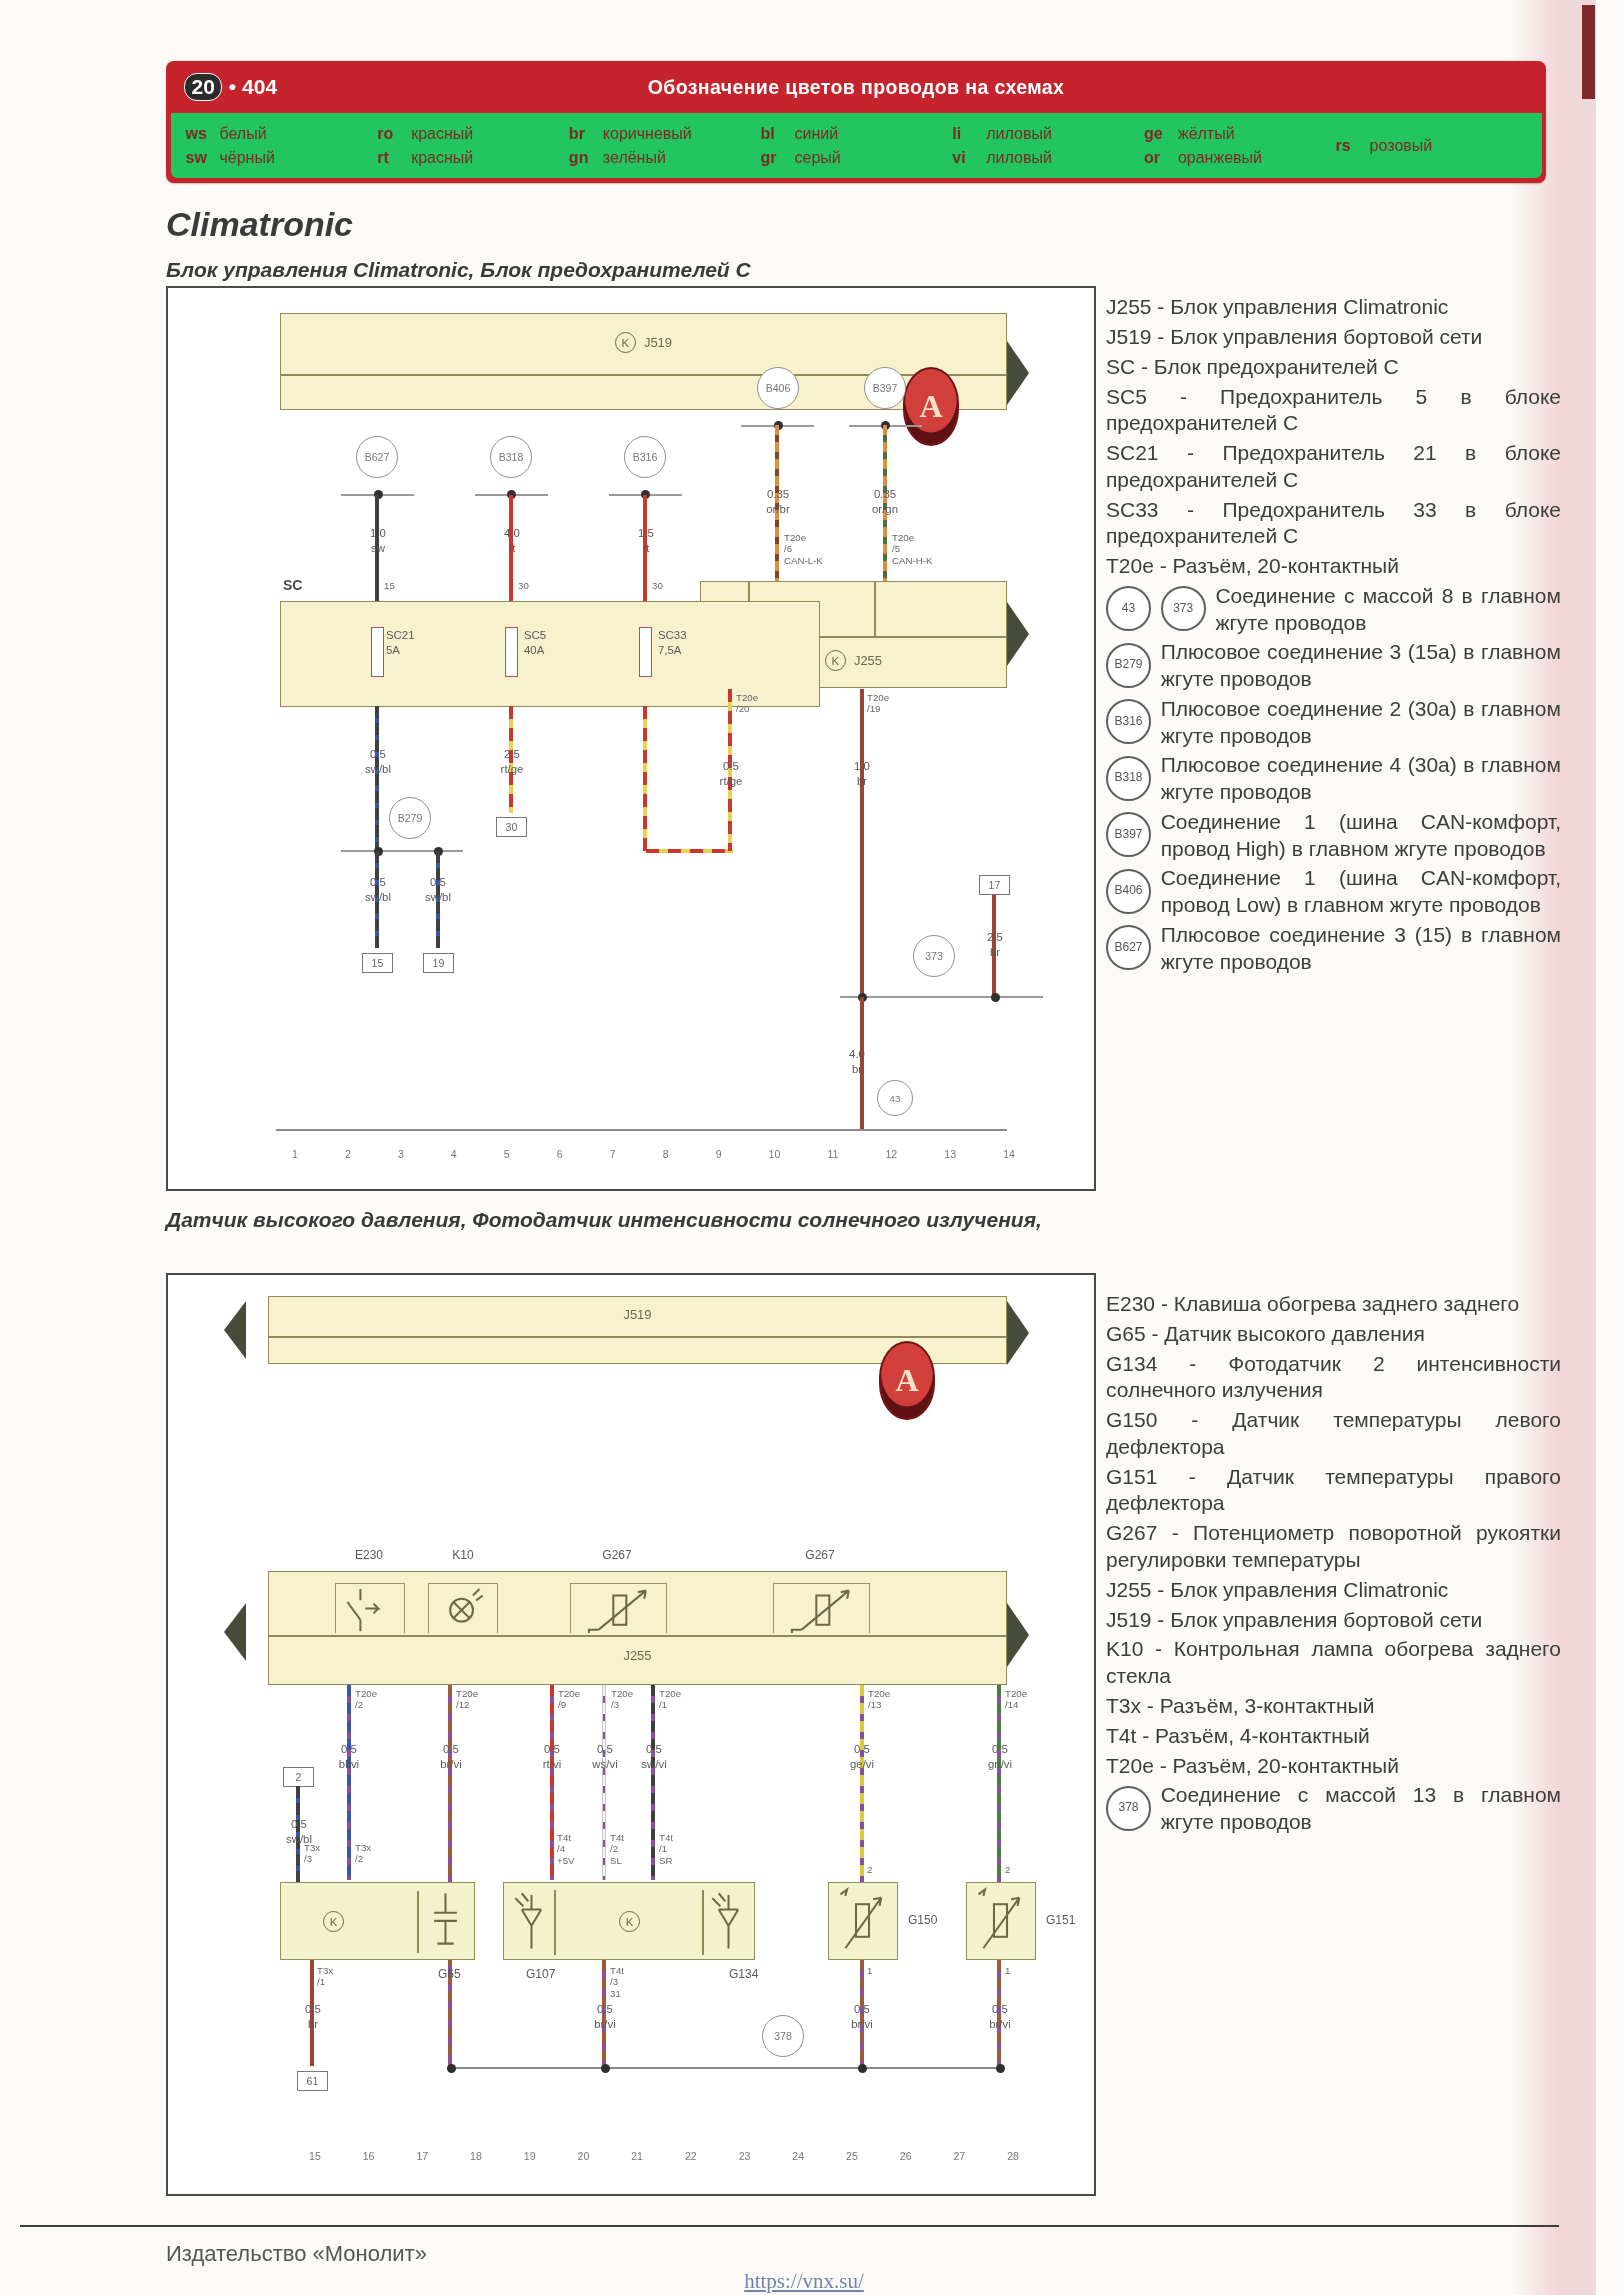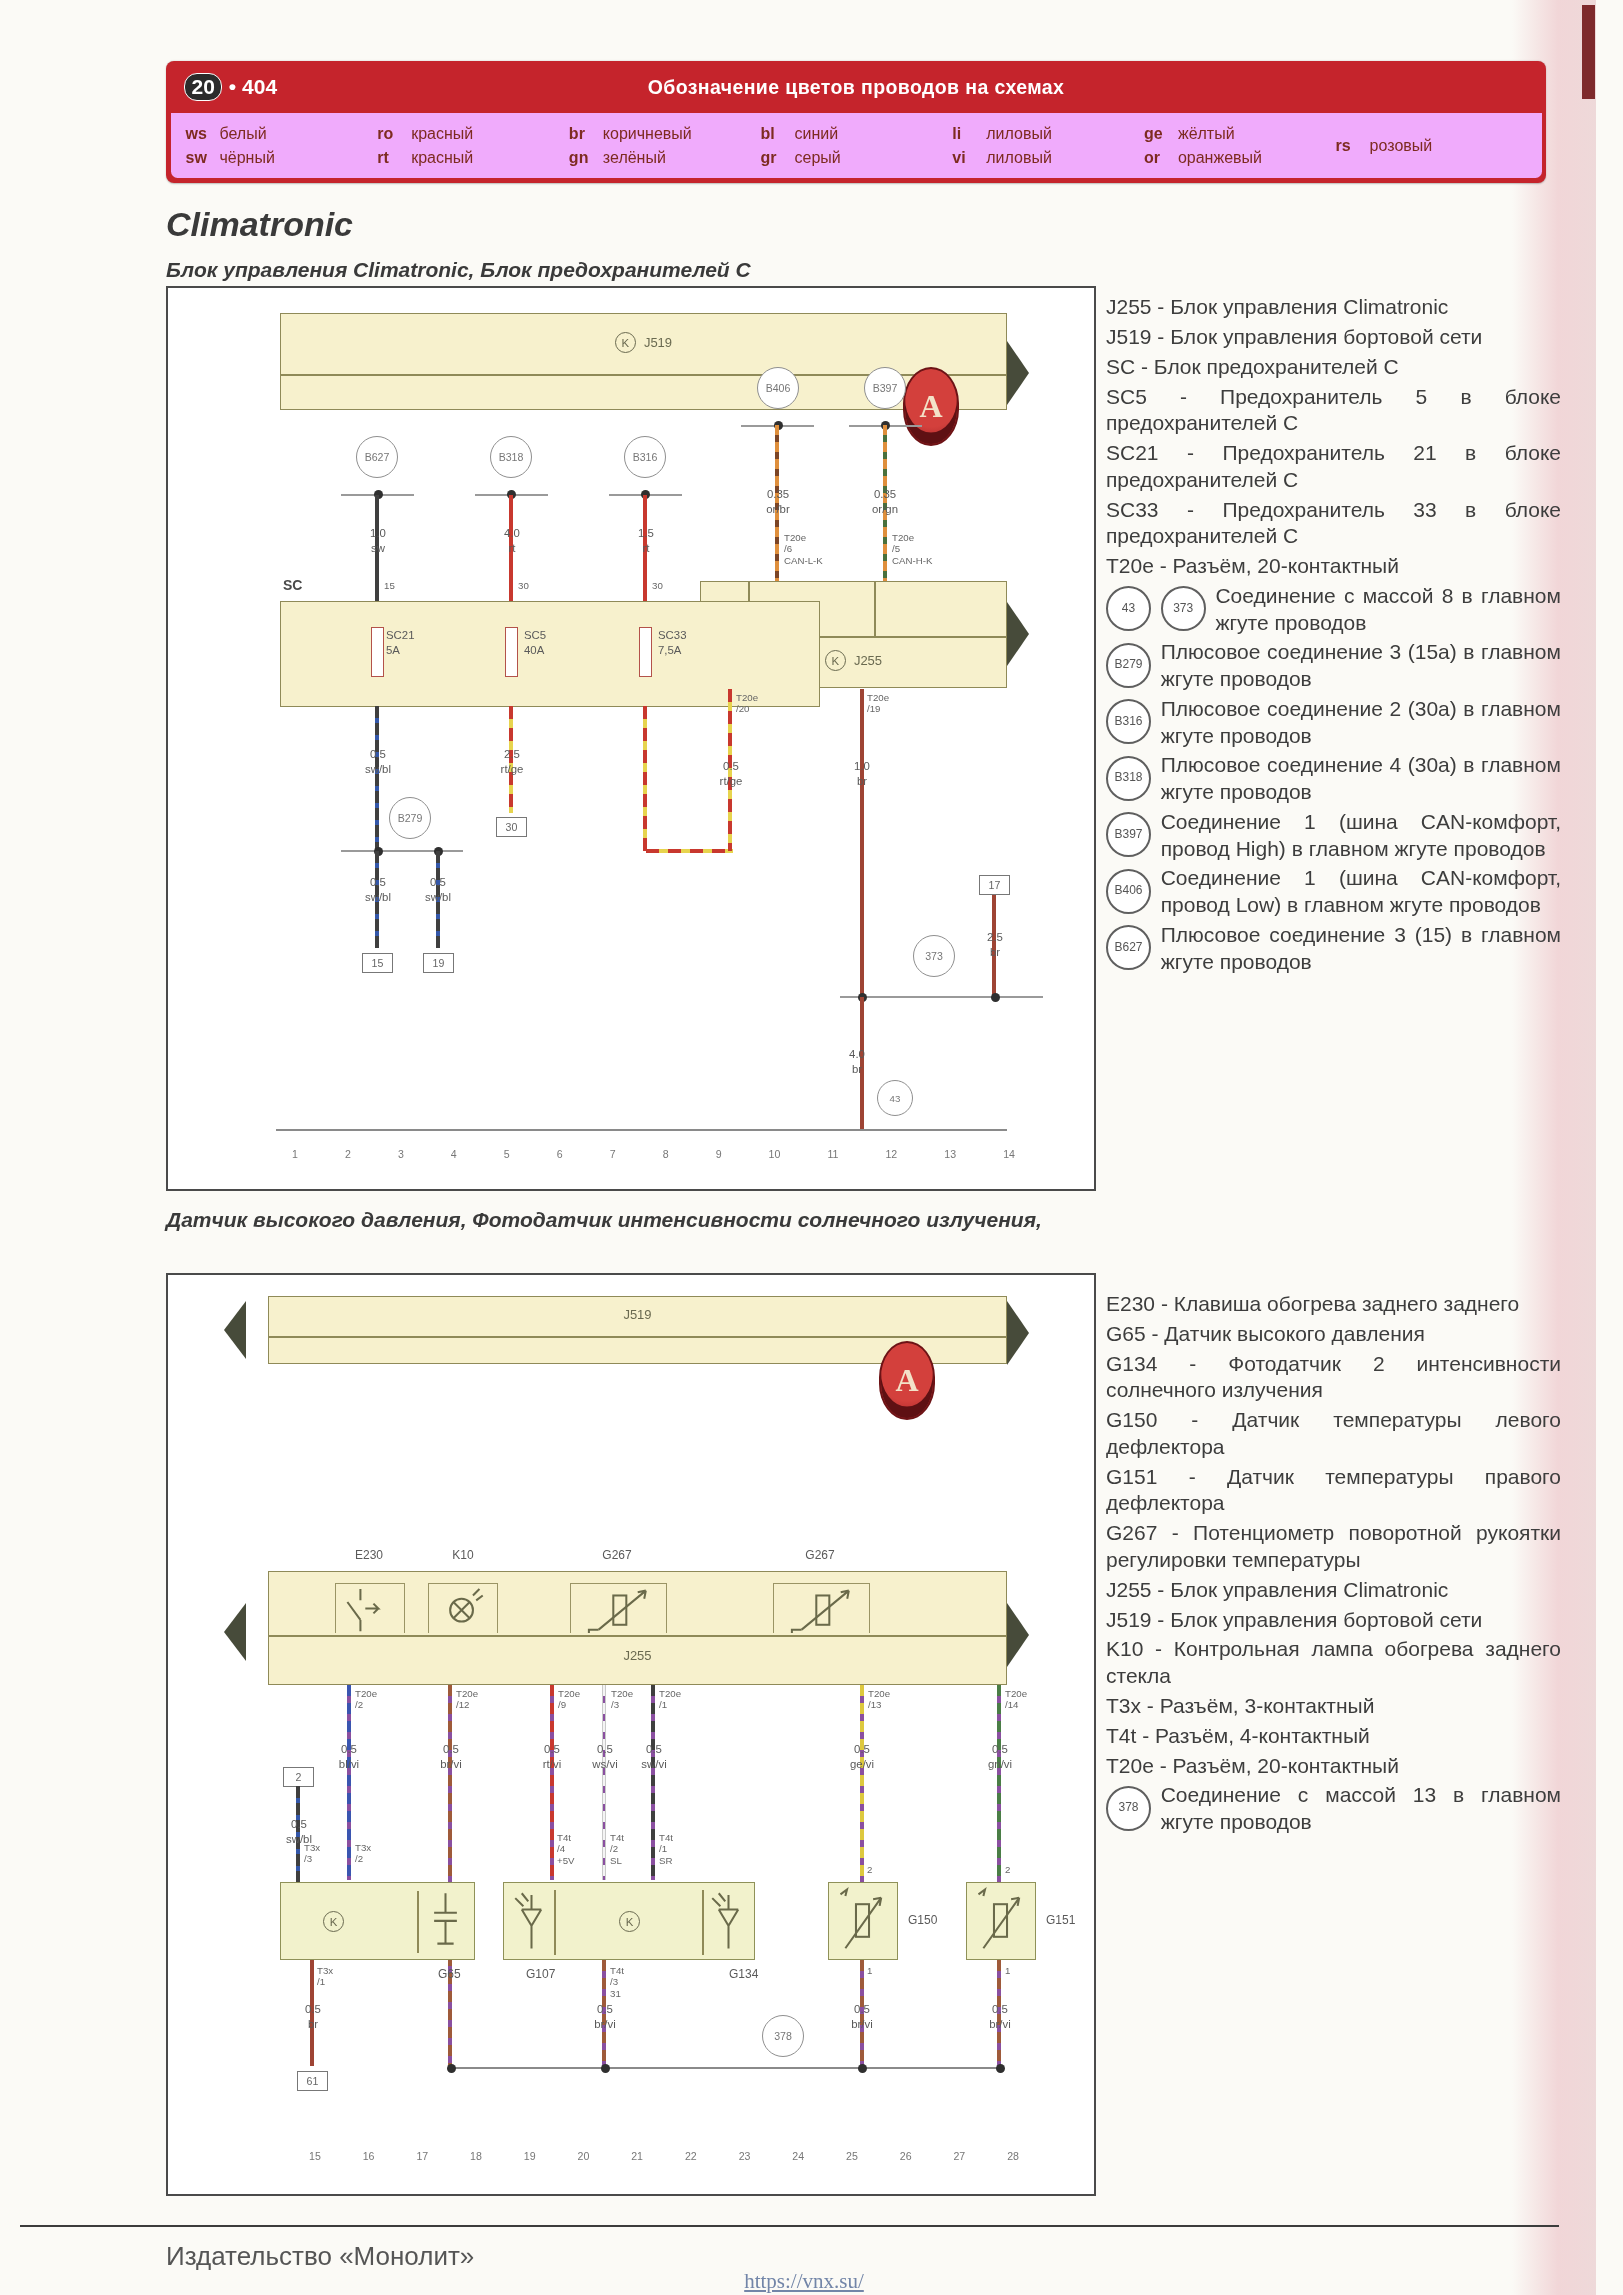--- a/index.html
+++ b/index.html
@@ -7,21 +7,21 @@
   #canvas{position:absolute;inset:0;}
   
   .pink-band{position:absolute;left:1512px;top:0;width:84px;height:2295px;background:linear-gradient(90deg,rgba(233,185,192,0) 0%,rgba(226,160,170,.40) 55%,rgba(208,140,150,.30) 100%);}
   .dark-strip{position:absolute;left:1582px;top:4.9px;width:13px;height:94px;background:#7e2a2c;}
   
   .hdr{position:absolute;left:166px;top:61px;width:1380px;height:122px;background:#c5242c;border-radius:8px;box-shadow:0 0.8px 1.6px rgba(0,0,0,.25);}
   .hdr-top{position:absolute;left:0;top:0;width:100%;height:52px;display:flex;align-items:center;color:#fff;}
   .pgno{margin-left:18px;font-weight:bold;font-size:21px;display:flex;align-items:center;gap:6.5px;}
   .pgno .oval{border:1.6px solid #fff;border-radius:13px;padding:0.8px 6.5px;background:#2b2b2b;}
   .hdr-title{position:absolute;left:0;width:100%;text-align:center;font-weight:bold;font-size:19.5px;letter-spacing:0.4px;}
-  .hdr-cream{position:absolute;left:4.9px;top:52px;width:1371px;height:65px;background:#f0abfc;border-radius:0 0 6.5px 6.5px;display:grid;grid-template-columns:repeat(7,1fr);align-items:center;padding:0 14.6px;box-sizing:border-box;color:#7d2b20;font-size:16px;}
+  .hdr-cream{position:absolute;left:4.9px;top:52px;width:1371px;height:65px;background:#22c55e;border-radius:0 0 6.5px 6.5px;display:grid;grid-template-columns:repeat(7,1fr);align-items:center;padding:0 14.6px;box-sizing:border-box;color:#7d2b20;font-size:16px;}
   .wc-col div{line-height:1.5;white-space:nowrap;}
   .wc-col b{display:inline-block;width:34px;}
   
   .title{position:absolute;left:166px;top:205px;font-size:34px;font-weight:bold;font-style:italic;color:#3a3a3a;}
   .subtitle{position:absolute;font-size:21px;font-weight:bold;font-style:italic;color:#3a3a3a;white-space:nowrap;}
   
   .frame{position:absolute;background:#fff;border:2.4px solid #4a4a4a;}
   .busbar{position:absolute;background:#f7f1cd;border:1.6px solid #8f8a58;box-sizing:border-box;}
   .busbar .inline{position:absolute;left:0;width:100%;height:1.6px;background:#8f8a58;}
   .buslab{position:absolute;width:100%;text-align:center;color:#6a6a50;font-size:13px;display:flex;justify-content:center;align-items:center;gap:8px;}
@@ -66,21 +66,21 @@
   .cell{position:absolute;border:1.3px solid #9a9464;border-bottom:none;box-sizing:border-box;}
   .sensor{position:absolute;background:#f2f2cc;border:1.6px solid #8f9158;box-sizing:border-box;}
   .inbox-vline{position:absolute;width:1.6px;background:#8f8a58;}
   
   .legend{position:absolute;width:455px;color:#3d3d3d;font-size:21px;line-height:1.27;text-align:justify;}
   .leg-item{margin-bottom:3.2px;}
   .leg-badge{float:left;width:45px;height:45px;border:2.4px solid #5f5f5f;border-radius:50%;display:flex;align-items:center;justify-content:center;font-size:12px;color:#555;margin:3.2px 9.7px 1.6px 0;box-sizing:border-box;background:#fff;}
   .leg-entry{overflow:visible;margin-bottom:3.2px;}
   
   .footer-rule{position:absolute;left:20px;top:2225px;width:1539px;height:2.4px;background:#3c3c3c;}
-  .publisher{position:absolute;left:166px;top:2241px;font-size:26px;color:#555;}
+  .publisher{position:absolute;left:166px;top:2241px;font-size:22px;color:#555;}
   .link{position:absolute;left:804px;top:2269px;transform:translateX(-50%);font-size:21px;color:#7285a8;font-family:"Liberation Serif",serif;}
   svg{display:block;}
 </style>
 </head>
 <body>
 
 <div id="canvas">
   <div class="pink-band"></div>
   <div class="dark-strip"></div>
 

